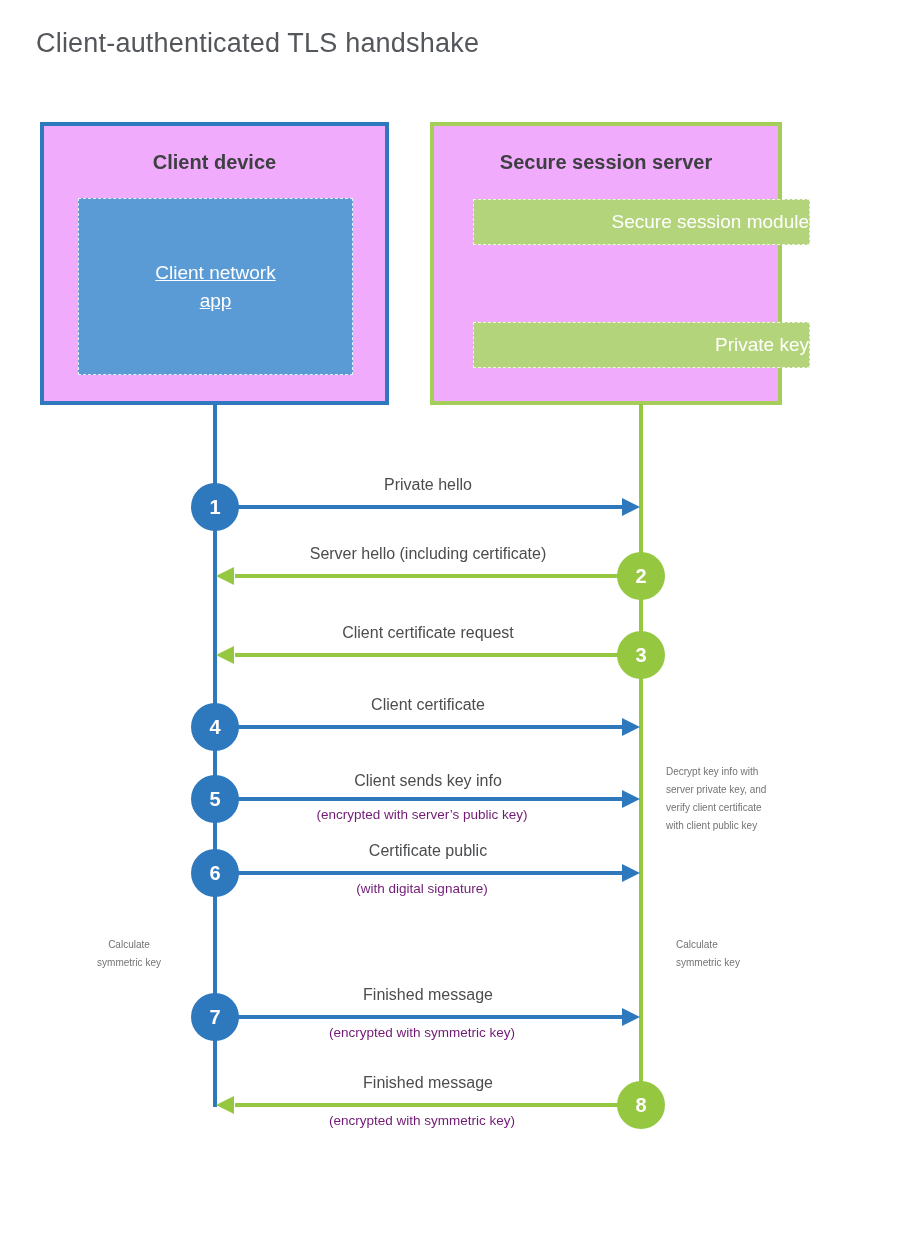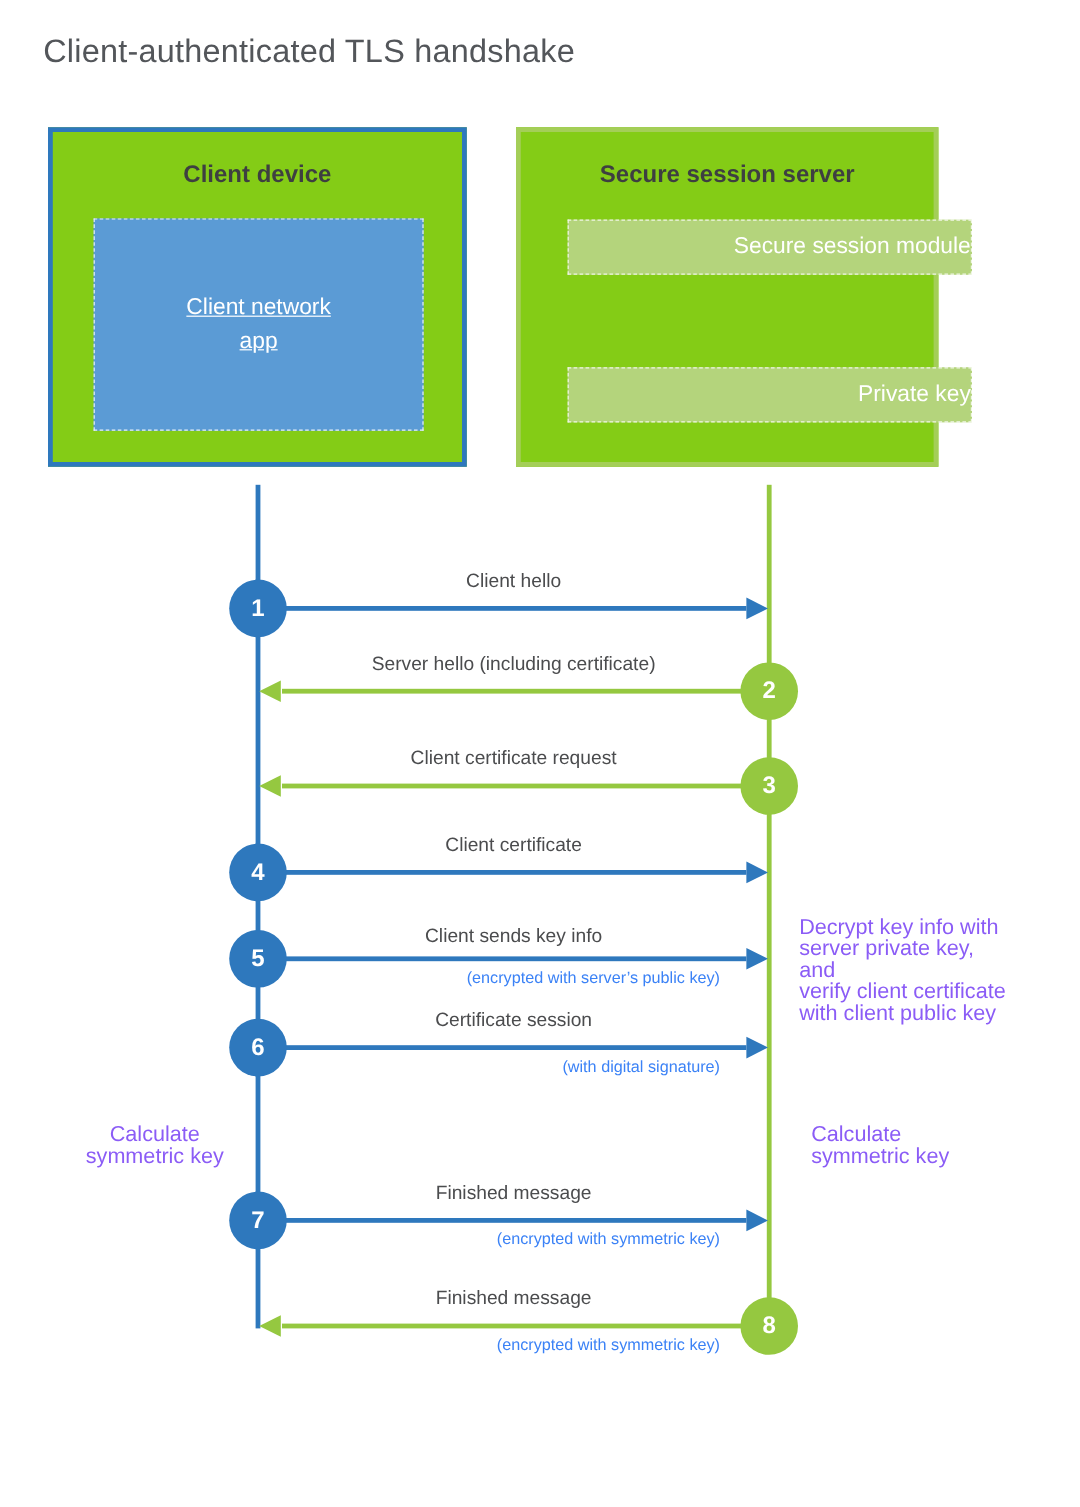--- a/index.html
+++ b/index.html
@@ -5,21 +5,21 @@
   html,body{margin:0;padding:0;background:#ffffff;}
   body{font-family:"Liberation Sans","DejaVu Sans",sans-serif;}
   .canvas{position:relative;width:900px;height:1256px;background:#ffffff;overflow:hidden;margin:0 auto;padding-left:47px;}
 
   .page-title{
     position:absolute;left:36px;top:28px;margin:0;
     font-size:27px;font-weight:400;letter-spacing:.2px;color:#53565a;
   }
 
   
-  .actor-box{position:absolute;top:106px;height:283px;background:#84cc16;box-sizing:border-box;}
+  .actor-box{position:absolute;top:122px;height:283px;background:#f0abfc;box-sizing:border-box;}
   .client-box{left:40px;width:349px;border:4px solid #2e78bd;}
   .server-box{left:430px;width:352px;border:4px solid #a4ce58;}
   .actor-title{margin:0;position:absolute;left:0;right:0;top:25px;text-align:center;
     font-size:20px;font-weight:700;color:#3e3f41;}
 
   .app-box{
     position:absolute;left:34px;top:72px;width:275px;height:177px;
     background:#5b9bd5;border:1px dashed rgba(255,255,255,.85);box-sizing:border-box;
     display:flex;align-items:center;justify-content:center;
     color:#ffffff;font-size:19px;line-height:28px;text-align:center;
@@ -51,26 +51,26 @@
   .arrow-line{position:absolute;height:4px;z-index:2;}
   .arrow-head{position:absolute;width:0;height:0;z-index:2;}
   .blue-fill{background:#2e78bd;}
   .green-fill{background:#95c840;}
 
   .msg-label{
     position:absolute;left:238px;width:380px;text-align:center;
     font-size:16px;color:#4b4c4e;z-index:2;
   }
   .msg-sub{
-    position:absolute;left:220px;width:380px;text-align:right;
-    font-size:13.5px;color:#3b82f6;z-index:2;
+    position:absolute;left:232px;width:380px;text-align:center;
+    font-size:13.5px;color:#701a75;z-index:2;
   }
 
   .side-note{
-    position:absolute;font-size:18px;line-height:18px;color:#8b5cf6;
+    position:absolute;font-size:10px;line-height:18px;color:#737373;
     white-space:pre-line;z-index:2;
   }
   .note-decrypt{left:666px;top:763px;width:180px;text-align:left;}
   .note-calc-left{left:70px;top:936px;width:118px;text-align:center;}
   .note-calc-right{left:676px;top:936px;width:130px;text-align:left;}
 </style>
 </head>
 <body>
 
 <div class="canvas">
@@ -94,42 +94,42 @@
     </div>
   </div>
 
   <div class="lifeline lifeline-client"></div>
   <div class="lifeline lifeline-server"></div>
 
   <div id="steps-layer">
       <div class="step-circle circle-blue" style="left: 191px; top: 483px;">1</div>
       <div class="arrow-line blue-fill" style="left: 217px; top: 505px; width: 405px;"></div>
       <div class="arrow-head" style="left: 622px; top: 498px; border-top: 9px solid transparent; border-bottom: 9px solid transparent; border-left: 18px solid rgb(46, 120, 189);"></div>
-      <div class="msg-label" style="top: 476px;">Client hello</div>
+      <div class="msg-label" style="top: 476px;">Private hello</div>
       <div class="step-circle circle-green" style="left: 617px; top: 552px;">2</div>
       <div class="arrow-line green-fill" style="left: 235px; top: 574px; width: 406px;"></div>
       <div class="arrow-head" style="left: 216px; top: 567px; border-top: 9px solid transparent; border-bottom: 9px solid transparent; border-right: 18px solid rgb(149, 200, 64);"></div>
       <div class="msg-label" style="top: 545px;">Server hello (including certificate)</div>
       <div class="step-circle circle-green" style="left: 617px; top: 631px;">3</div>
       <div class="arrow-line green-fill" style="left: 235px; top: 653px; width: 406px;"></div>
       <div class="arrow-head" style="left: 216px; top: 646px; border-top: 9px solid transparent; border-bottom: 9px solid transparent; border-right: 18px solid rgb(149, 200, 64);"></div>
       <div class="msg-label" style="top: 624px;">Client certificate request</div>
       <div class="step-circle circle-blue" style="left: 191px; top: 703px;">4</div>
       <div class="arrow-line blue-fill" style="left: 217px; top: 725px; width: 405px;"></div>
       <div class="arrow-head" style="left: 622px; top: 718px; border-top: 9px solid transparent; border-bottom: 9px solid transparent; border-left: 18px solid rgb(46, 120, 189);"></div>
       <div class="msg-label" style="top: 696px;">Client certificate</div>
       <div class="step-circle circle-blue" style="left: 191px; top: 775px;">5</div>
       <div class="arrow-line blue-fill" style="left: 217px; top: 797px; width: 405px;"></div>
       <div class="arrow-head" style="left: 622px; top: 790px; border-top: 9px solid transparent; border-bottom: 9px solid transparent; border-left: 18px solid rgb(46, 120, 189);"></div>
       <div class="msg-label" style="top: 772px;">Client sends key info</div>
       <div class="msg-sub" style="top: 807px;">(encrypted with server’s public key)</div>
       <div class="step-circle circle-blue" style="left: 191px; top: 849px;">6</div>
       <div class="arrow-line blue-fill" style="left: 217px; top: 871px; width: 405px;"></div>
       <div class="arrow-head" style="left: 622px; top: 864px; border-top: 9px solid transparent; border-bottom: 9px solid transparent; border-left: 18px solid rgb(46, 120, 189);"></div>
-      <div class="msg-label" style="top: 842px;">Certificate session</div>
+      <div class="msg-label" style="top: 842px;">Certificate public</div>
       <div class="msg-sub" style="top: 881px;">(with digital signature)</div>
       <div class="step-circle circle-blue" style="left: 191px; top: 993px;">7</div>
       <div class="arrow-line blue-fill" style="left: 217px; top: 1015px; width: 405px;"></div>
       <div class="arrow-head" style="left: 622px; top: 1008px; border-top: 9px solid transparent; border-bottom: 9px solid transparent; border-left: 18px solid rgb(46, 120, 189);"></div>
       <div class="msg-label" style="top: 986px;">Finished message</div>
       <div class="msg-sub" style="top: 1025px;">(encrypted with symmetric key)</div>
       <div class="step-circle circle-green" style="left: 617px; top: 1081px;">8</div>
       <div class="arrow-line green-fill" style="left: 235px; top: 1103px; width: 406px;"></div>
       <div class="arrow-head" style="left: 216px; top: 1096px; border-top: 9px solid transparent; border-bottom: 9px solid transparent; border-right: 18px solid rgb(149, 200, 64);"></div>
       <div class="msg-label" style="top: 1074px;">Finished message</div>

